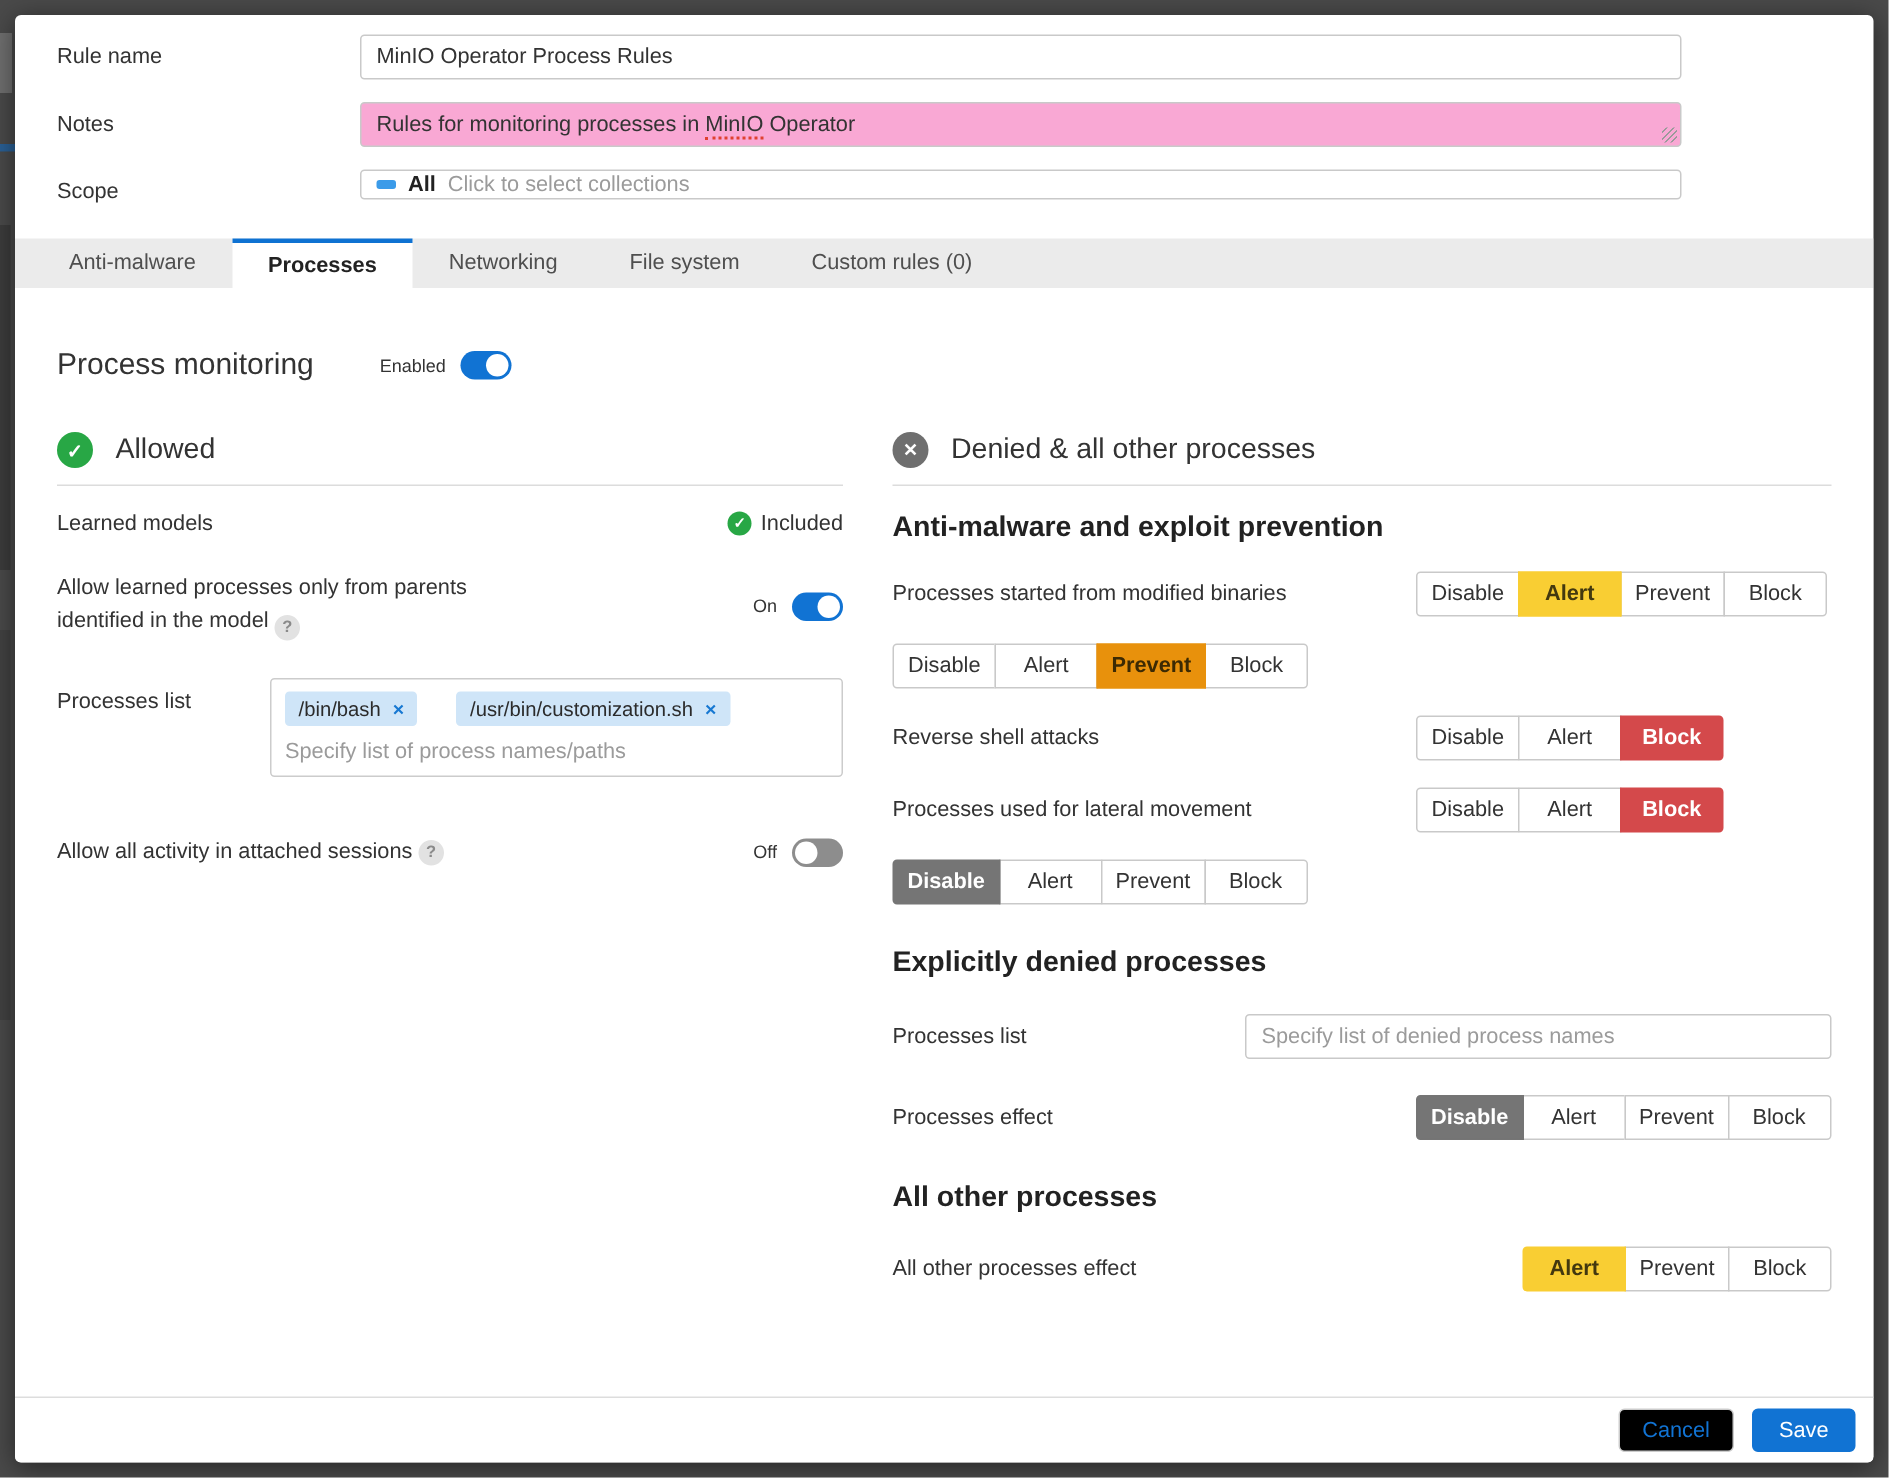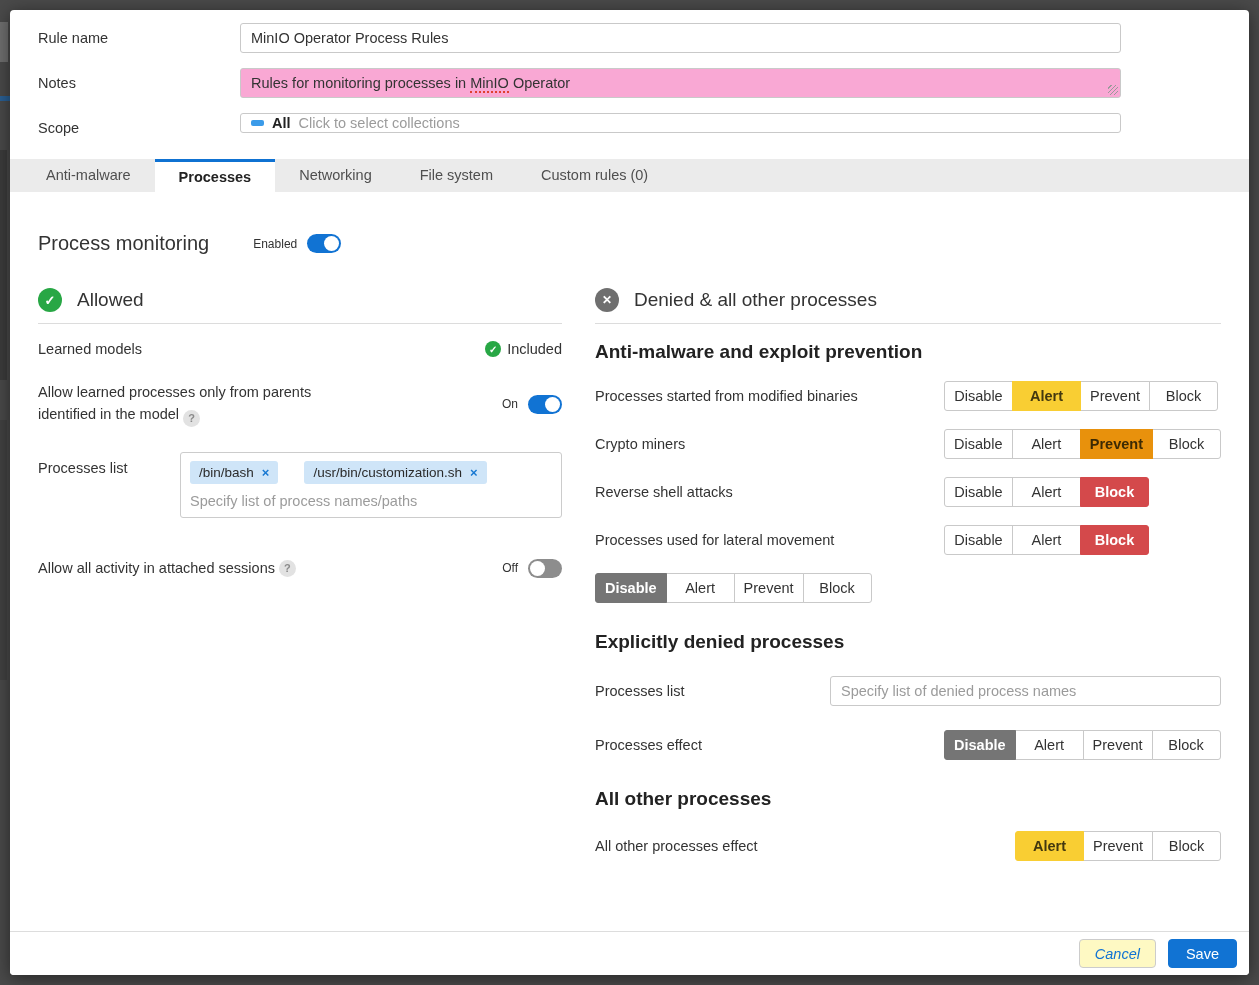--- a/index.html
+++ b/index.html
@@ -110,21 +110,21 @@
   .dlist-row { display:flex; align-items:center; margin-top:23px; }
   .dlist-label { flex:0 0 235px; font-size:14.5px; color:#333; }
   .dlist-input { flex:1 1 auto; height:30px; border:1px solid #c9c9c9; border-radius:3px;
                  padding:0 10px; font-size:14.5px; color:#333; font-family:"Liberation Sans",sans-serif; outline:none; }
   .gap-lg { margin-top:28px; }
 
   .modal-footer { flex:0 0 44px; border-top:1px solid #ddd; display:flex; align-items:center;
                   justify-content:flex-end; gap:12px; padding:0 12px; background:#fff; }
   .btn { height:29px; border-radius:4px; font-size:14.5px; cursor:pointer;
          font-family:"Liberation Sans",sans-serif; }
-  .btn-cancel { padding:0 15px; border:1px solid #ccc; background:#fef9c3; color:#1173d3;font-style:italic; }
+  .btn-cancel { padding:0 15px; border:1px solid #ccc; background:#000000; color:#1173d3; }
   .btn-save   { padding:0 17px; border:1px solid #1173d3; background:#1173d3; color:#fff; }
 
   input::placeholder { color:#9b9b9b; }
 </style>
 </head>
 <body>
 
 <div class="bg-frag" style="left:0;top:22px;width:8px;height:40px;background:#cfcfcf;opacity:.28"></div>
 <div class="bg-frag" style="left:0;top:96px;width:10px;height:5px;background:#1173d3;opacity:.55"></div>
 <div class="bg-frag" style="left:0;top:150px;width:7px;height:230px;background:#2e2e2e;opacity:.5"></div>
@@ -245,21 +245,20 @@
               <div class="seg-wrap">
                 <div class="segmented">
                   <button class="seg-btn">Disable</button>
                   <button class="seg-btn sel sel-alert">Alert</button>
                   <button class="seg-btn">Prevent</button>
                   <button class="seg-btn">Block</button>
                 </div>
               </div>
             </div>
             <div class="effect-row">
-              <div class="effect-label"><span>Crypto miners</span></div>
               <div class="seg-wrap">
                 <div class="segmented">
                   <button class="seg-btn">Disable</button>
                   <button class="seg-btn">Alert</button>
                   <button class="seg-btn sel sel-prevent">Prevent</button>
                   <button class="seg-btn">Block</button>
                 </div>
               </div>
             </div>
             <div class="effect-row">

